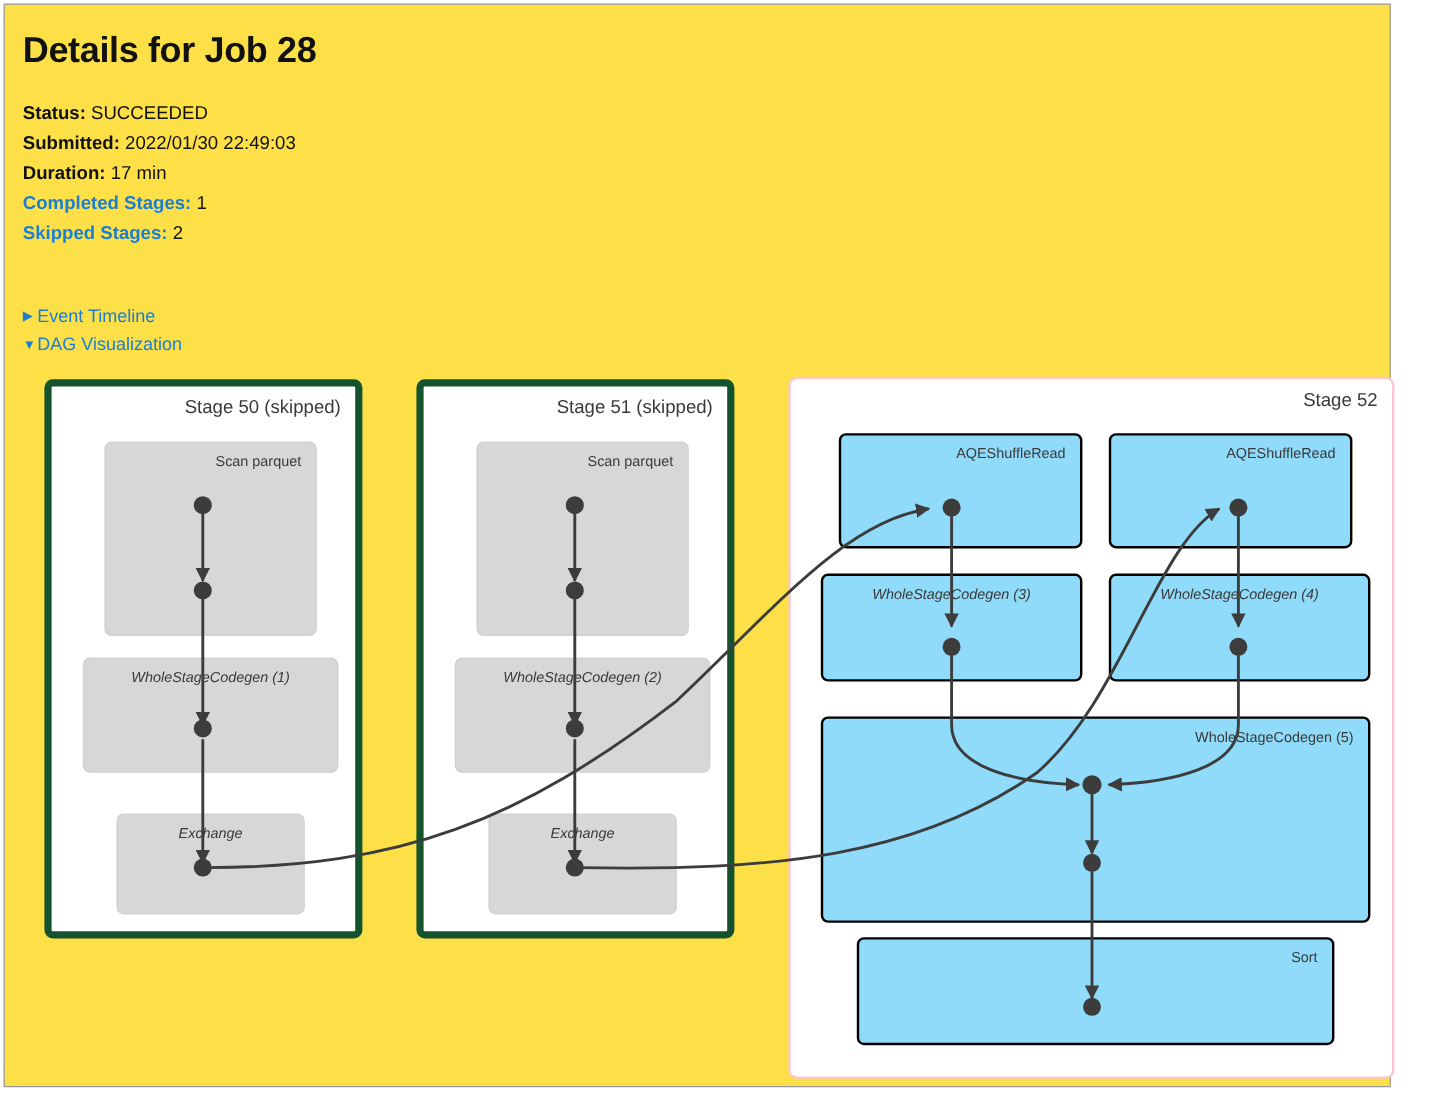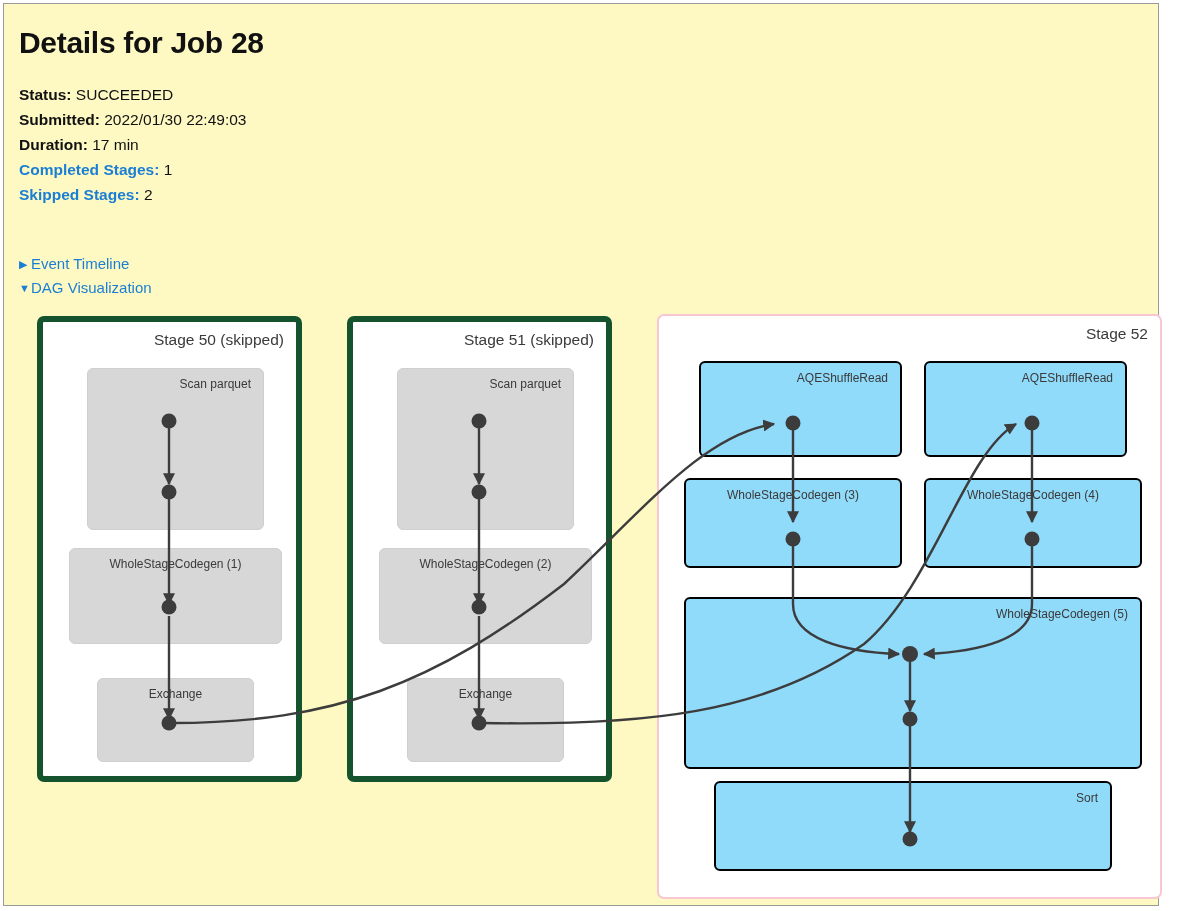--- a/index.html
+++ b/index.html
@@ -15,21 +15,21 @@
     overflow: hidden;
   }
   #page-frame {
     position: absolute;
     left: 3px;
     top: 3px;
     width: 1156px;
     height: 903px;
     border: 1px solid #9a9a9a;
     box-sizing: border-box;
-    background: #fef9c3;
+    background: #fde047;
   }
   #job-title {
     position: absolute;
     left: 15px;
     top: 22px;
     font-size: 30px;
     font-weight: bold;
     letter-spacing: -0.3px;
     color: #111;
   }
@@ -110,21 +110,21 @@
     border: 2px solid #000000;
   }
   .node-label {
     position: absolute;
     font-size: 12px;
     color: #3a3a3a;
     white-space: nowrap;
     top: 8px;
   }
   .node-label.right { right: 12px; }
-  .node-label.center { left: 0; right: 0; text-align: center; }
+  .node-label.center { left: 0; right: 0; text-align: center; font-style: italic; }
 </style>
 </head>
 <body>
 
 <div id="page-frame">
 
   <div id="job-title">Details for Job 28</div>
 
   <div id="meta-list">
     <div class="meta-row">

